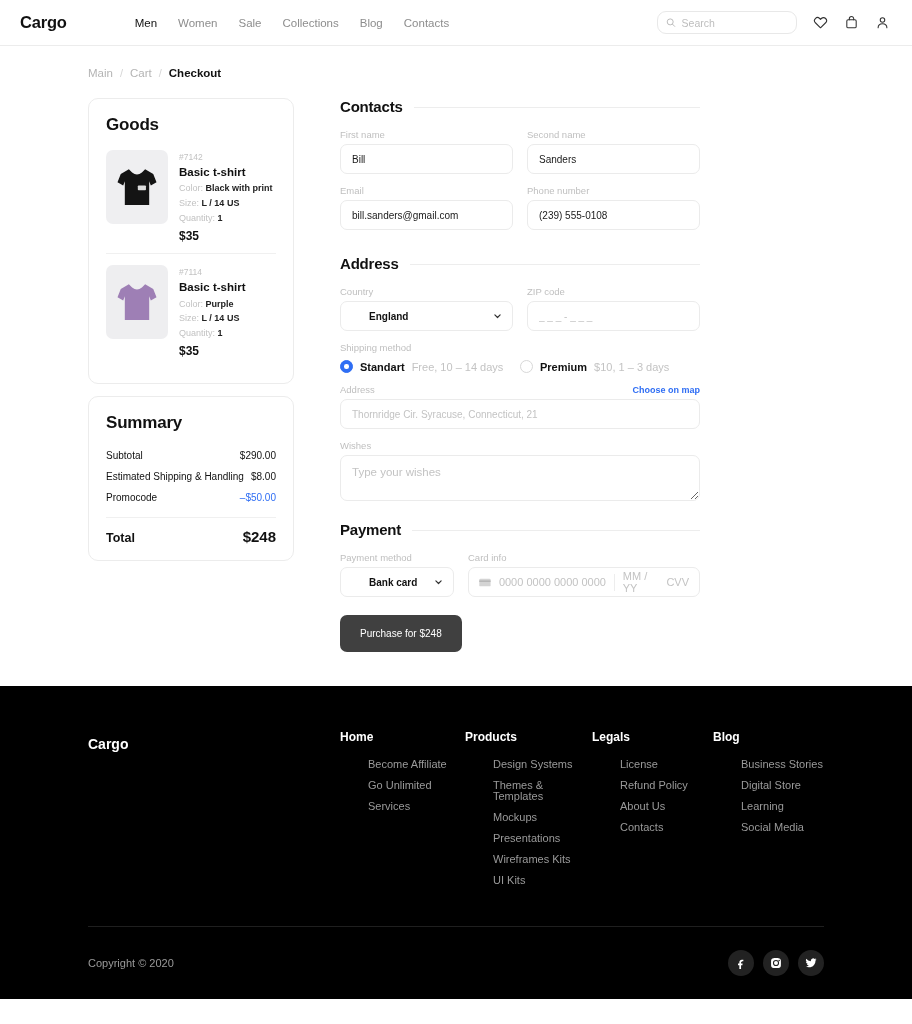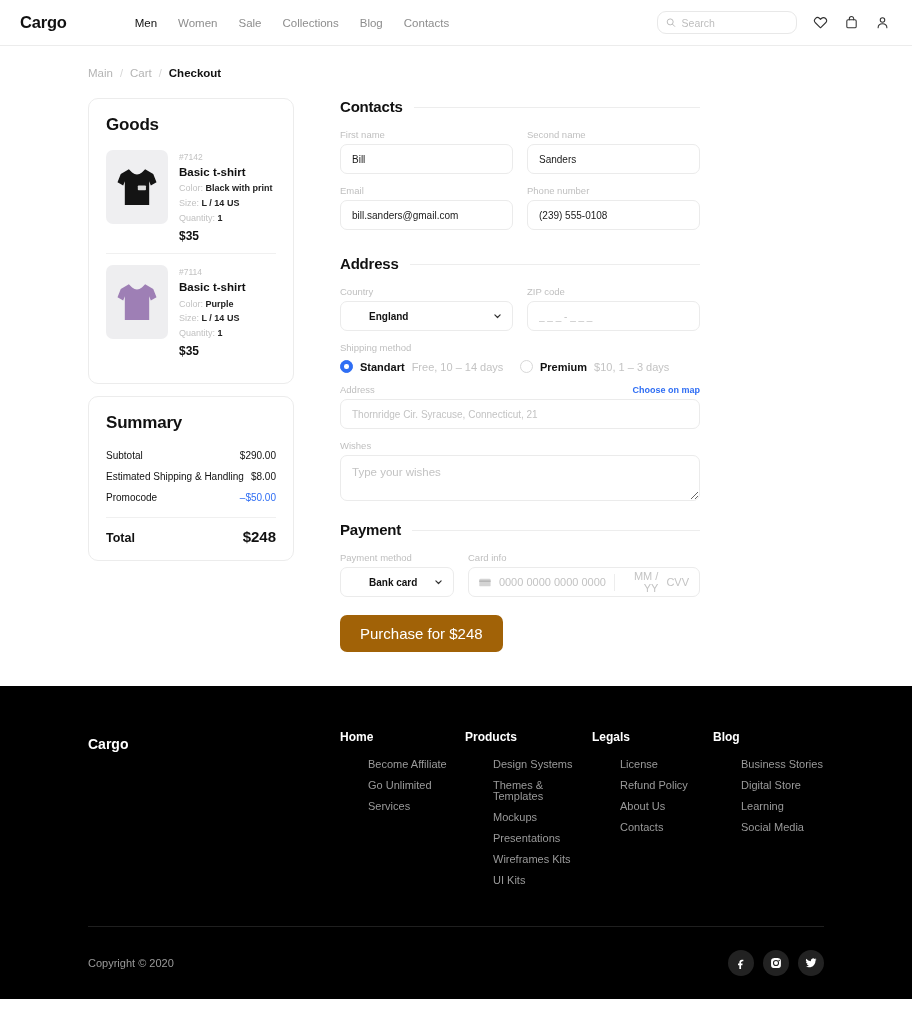--- a/index.html
+++ b/index.html
@@ -210,33 +210,32 @@
   .ship-name { font-size: 11px; font-weight: bold; color: #111; }
   .ship-meta { font-size: 11px; color: #c3c3c3; }
 
   .pay-row { display: flex; gap: 14px; align-items: flex-start; }
   .pay-method { width: 114px; flex: none; }
   .card-info { flex: 1; min-width: 0; }
   .card-box {
     height: 30px; border: 1px solid #ebebeb; border-radius: 7px;
     display: flex; align-items: center; padding: 0 10px; gap: 8px;
     background: #fff;
-    text-align: right;
   }
   .card-num { font-size: 11px; color: #c3c3c3; white-space: nowrap; }
   .card-sep { width: 1px; height: 17px; background: #ededed; }
   .card-mm { font-size: 11px; color: #c3c3c3; }
   .card-cvv { font-size: 11px; color: #c3c3c3; }
 
   .purchase-btn {
     margin-top: 18px;
-    background: #a16207; color: #fff;
+    background: #404040; color: #fff;
     border: none; border-radius: 7px;
     height: 37px; padding: 0 20px;
-    font-size: 15px; font-family: inherit;
+    font-size: 10px; font-family: inherit;
     cursor: pointer;
   }
 
   
   .footer { background: #000; color: #fff; padding: 44px 88px 0 88px; }
   .footer-top { display: flex; align-items: flex-start; }
   .footer-brand {
     font-size: 14px; font-weight: bold; color: #fff;
     width: 252px; flex: none; padding-top: 6px;
   }

